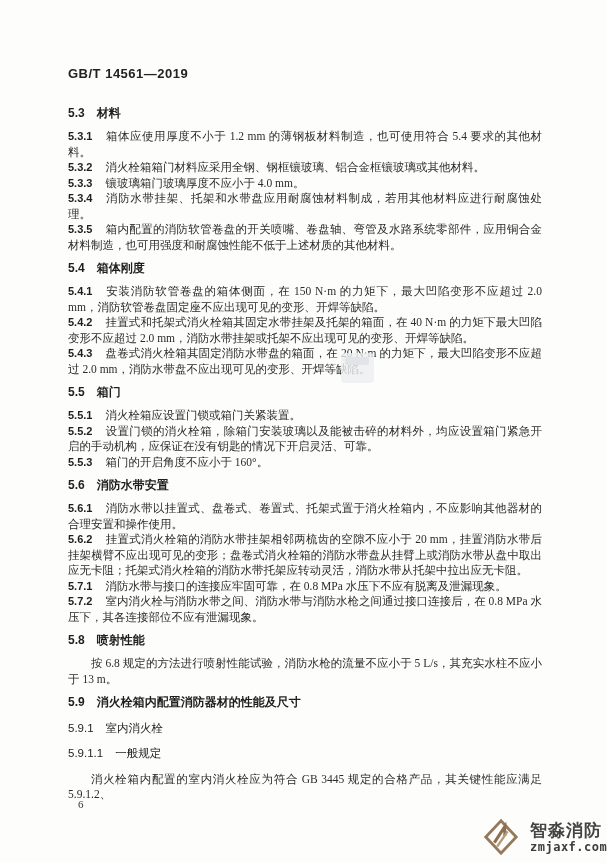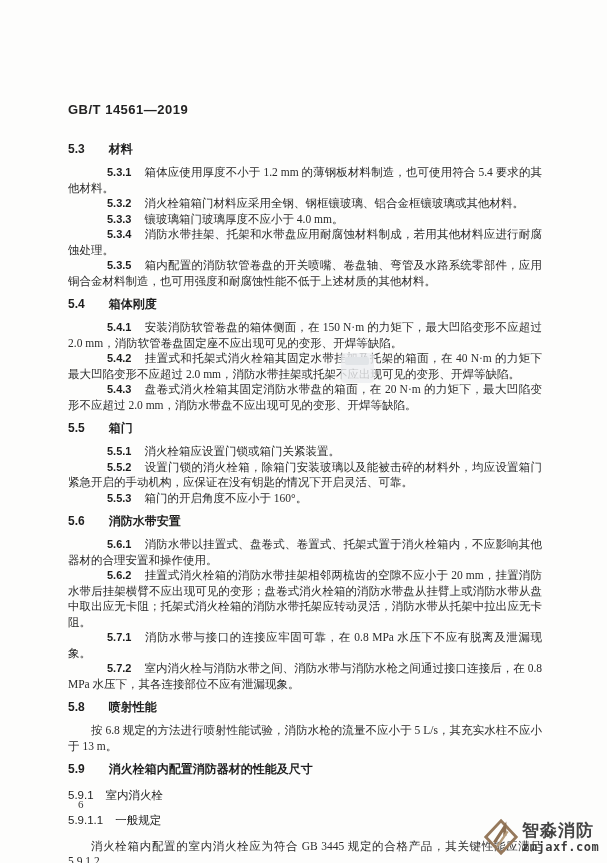--- a/index.html
+++ b/index.html
@@ -17,32 +17,31 @@
     left: 68px;
     top: 66px;
     width: 474px;
   }
   .std-code {
     font-family: "Liberation Sans", "DejaVu Sans", sans-serif;
     font-weight: bold;
     font-size: 13px;
     color: #222222;
     letter-spacing: 0.5px;
-    margin-top: 36px;
   }
   .sec-h {
     font-family: "Liberation Sans", "DejaVu Sans", sans-serif;
     font-weight: bold;
     font-size: 12px;
     color: #1e1e1e;
     line-height: 15.5px;
     margin: 8px 0 7.5px 0;
   }
   .sec-h.first { margin-top: 25px; }
-  .sec-h .hnum { margin-right: 24px; }
+  .sec-h .hnum { margin-right: 12px; }
   .sub-h {
     font-family: "Liberation Sans", "DejaVu Sans", sans-serif;
     font-weight: normal;
     font-size: 11.5px;
     color: #1e1e1e;
     line-height: 15.5px;
     margin: 10px 0 0 0;
   }
   .sub-h .hnum { margin-right: 12px; }
   .para {
@@ -51,21 +50,20 @@
     margin: 0;
     text-align: justify;
     color: #2b2b2b;
   }
   .para .pnum {
     font-family: "Liberation Sans", "DejaVu Sans", sans-serif;
     font-weight: bold;
     font-size: 11px;
     color: #1e1e1e;
     margin-right: 13px;
-    margin-left: 39px;
   }
   .para.indent { text-indent: 23px; }
   .closing { margin-top: 10px; }
   .page-num {
     position: absolute;
     left: 78px;
     top: 798px;
     font-size: 11px;
     color: #333333;
     font-family: "Liberation Serif", serif;
@@ -90,21 +88,21 @@
     border-radius: 2px;
   }
   .brand {
     position: absolute;
     left: 482px;
     top: 817px;
     display: flex;
     align-items: center;
   }
   .brand-icon { width: 38px; height: 40px; flex: 0 0 auto; }
-  .brand-text { margin-left: 2px; line-height: 1; }
+  .brand-text { margin-left: 10px; line-height: 1; }
   .brand-name {
     font-family: "Liberation Sans", "DejaVu Sans", sans-serif;
     font-size: 17px;
     font-weight: bold;
     color: #444444;
     letter-spacing: 1px;
     white-space: nowrap;
   }
   .brand-site {
     font-family: "DejaVu Sans Mono", "Liberation Mono", monospace;

